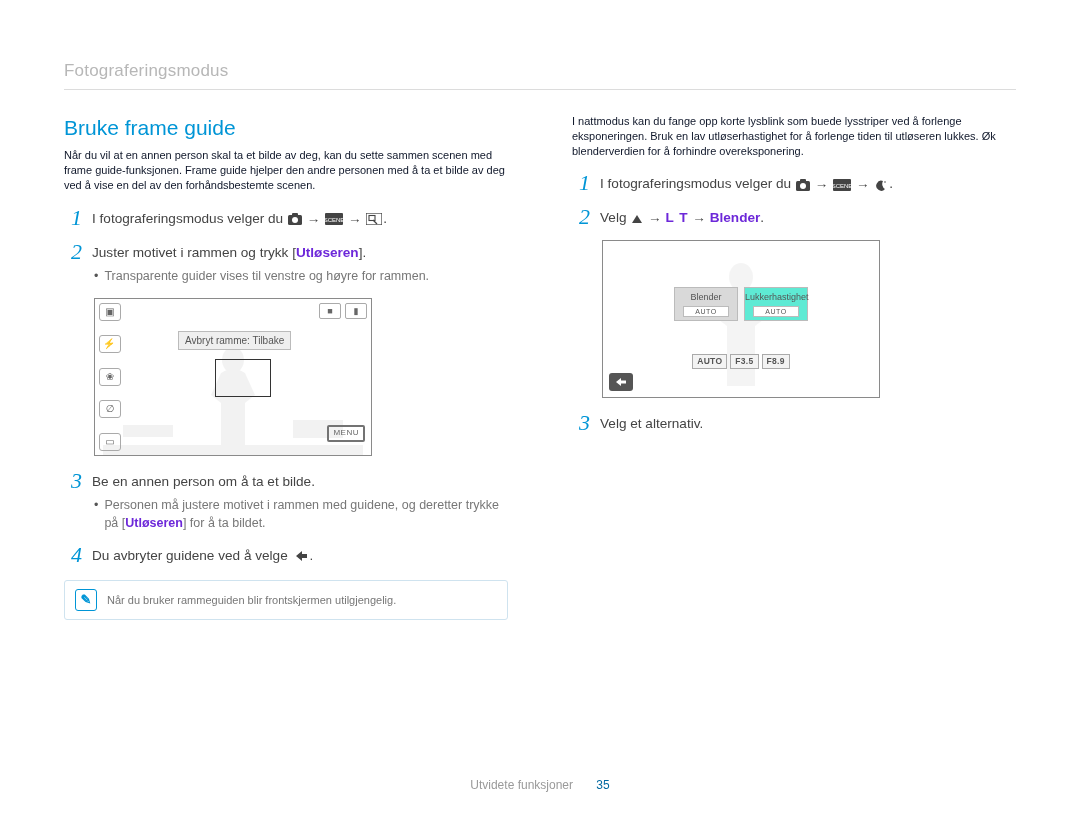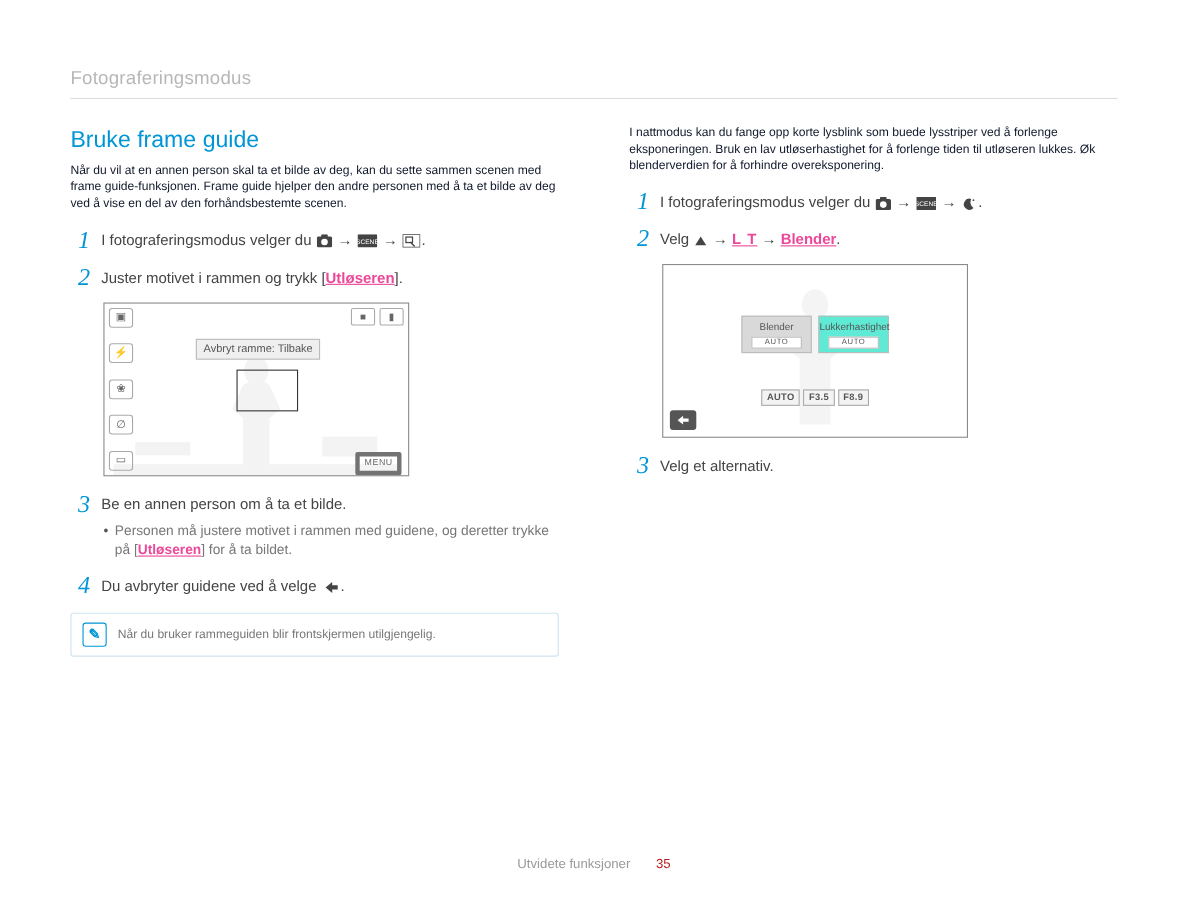--- a/index.html
+++ b/index.html
@@ -52,21 +52,21 @@
     font-family: Georgia, 'Times New Roman', serif;
     font-style: italic;
     font-size: 22px;
     color: #0095d6;
     line-height: 1;
     flex-shrink: 0;
     width: 18px;
     text-align: right;
   }
   .step-body { flex: 1; padding-top: 3px; font-size: 13.6px; color:#444; }
-  .step-body strong { font-weight: bold; color:#ec4899;text-decoration:underline; }
+  .step-body strong { font-weight: bold; color:#6d28d9; }
   .bullets { margin-top: 6px; margin-left: 2px;}
   .bullet {
     font-size: 12.5px;
     color: #777;
     line-height: 1.4;
     display: flex;
     gap: 6px;
   }
   .bullet::before {
     content: "•";
@@ -128,23 +128,23 @@
     opacity:0.25;
   }
   .silhouette svg { display:block; }
   .rect-guide {
     position:absolute;
     top:60px; left:120px;
     width:56px; height:38px;
     border:1.5px solid #333;
   }
   .bottom-right {
-    position:absolute; bottom:0; right:6px;
+    position:absolute; bottom:13px; right:6px;
     font-size:8px; color:#666;
-    border:4px solid #737373; border-radius:2px; padding:1px 4px;
+    border:2px solid #737373; border-radius:2px; padding:1px 4px;
     letter-spacing:0.5px;
   }
   .notebox {
     display:flex;
     gap:10px;
     align-items:center;
     background:#fff;
     border:1px solid #cfe3ef;
     padding:8px 10px;
     border-radius:3px;
@@ -206,21 +206,21 @@
     display:flex;align-items:center;justify-content:center;
   }
   .footer {
     position:absolute;
     bottom:22px;
     left:0; right:0;
     text-align:center;
     font-size:12px;
     color:#9a9a9a;
   }
-  .footer .pn { color:#b91c1c; margin-left:20px;}
+  .footer .pn { color:#0369a1; margin-left:20px;}
 </style>
 </head>
 <body>
 
 <div class="section-label">Fotograferingsmodus</div>
 <hr class="sep">
 
 <div class="columns">
 
   <div class="col">
@@ -254,20 +254,25 @@
                 <path d="M7 7 l4 4" stroke="#444" stroke-width="1.3"></path>
               </svg>
             </span><span>.</span>
         </div>
       </div>
 
       <div class="step">
         <div class="num">2</div>
         <div class="step-body">
           <span>Juster motivet i rammen og trykk [</span><strong>Utløseren</strong><span>].</span>
+          <div class="bullets">
+            <div class="bullet">
+                <span>Transparente guider vises til venstre og høyre for rammen.</span>
+              </div>
+          </div>
         </div>
       </div>
     </div>
 
     <div class="screen left">
       <div class="silhouette">
         <svg width="260" height="120" viewBox="0 0 260 120">
           <g fill="#cfcfcf">
             <ellipse cx="130" cy="25" rx="11" ry="13"></ellipse>
             <path d="M118 38 q12 -8 24 0 l10 22 l-10 8 l0 50 l-24 0 l0 -50 l-10 -8 z"></path>

